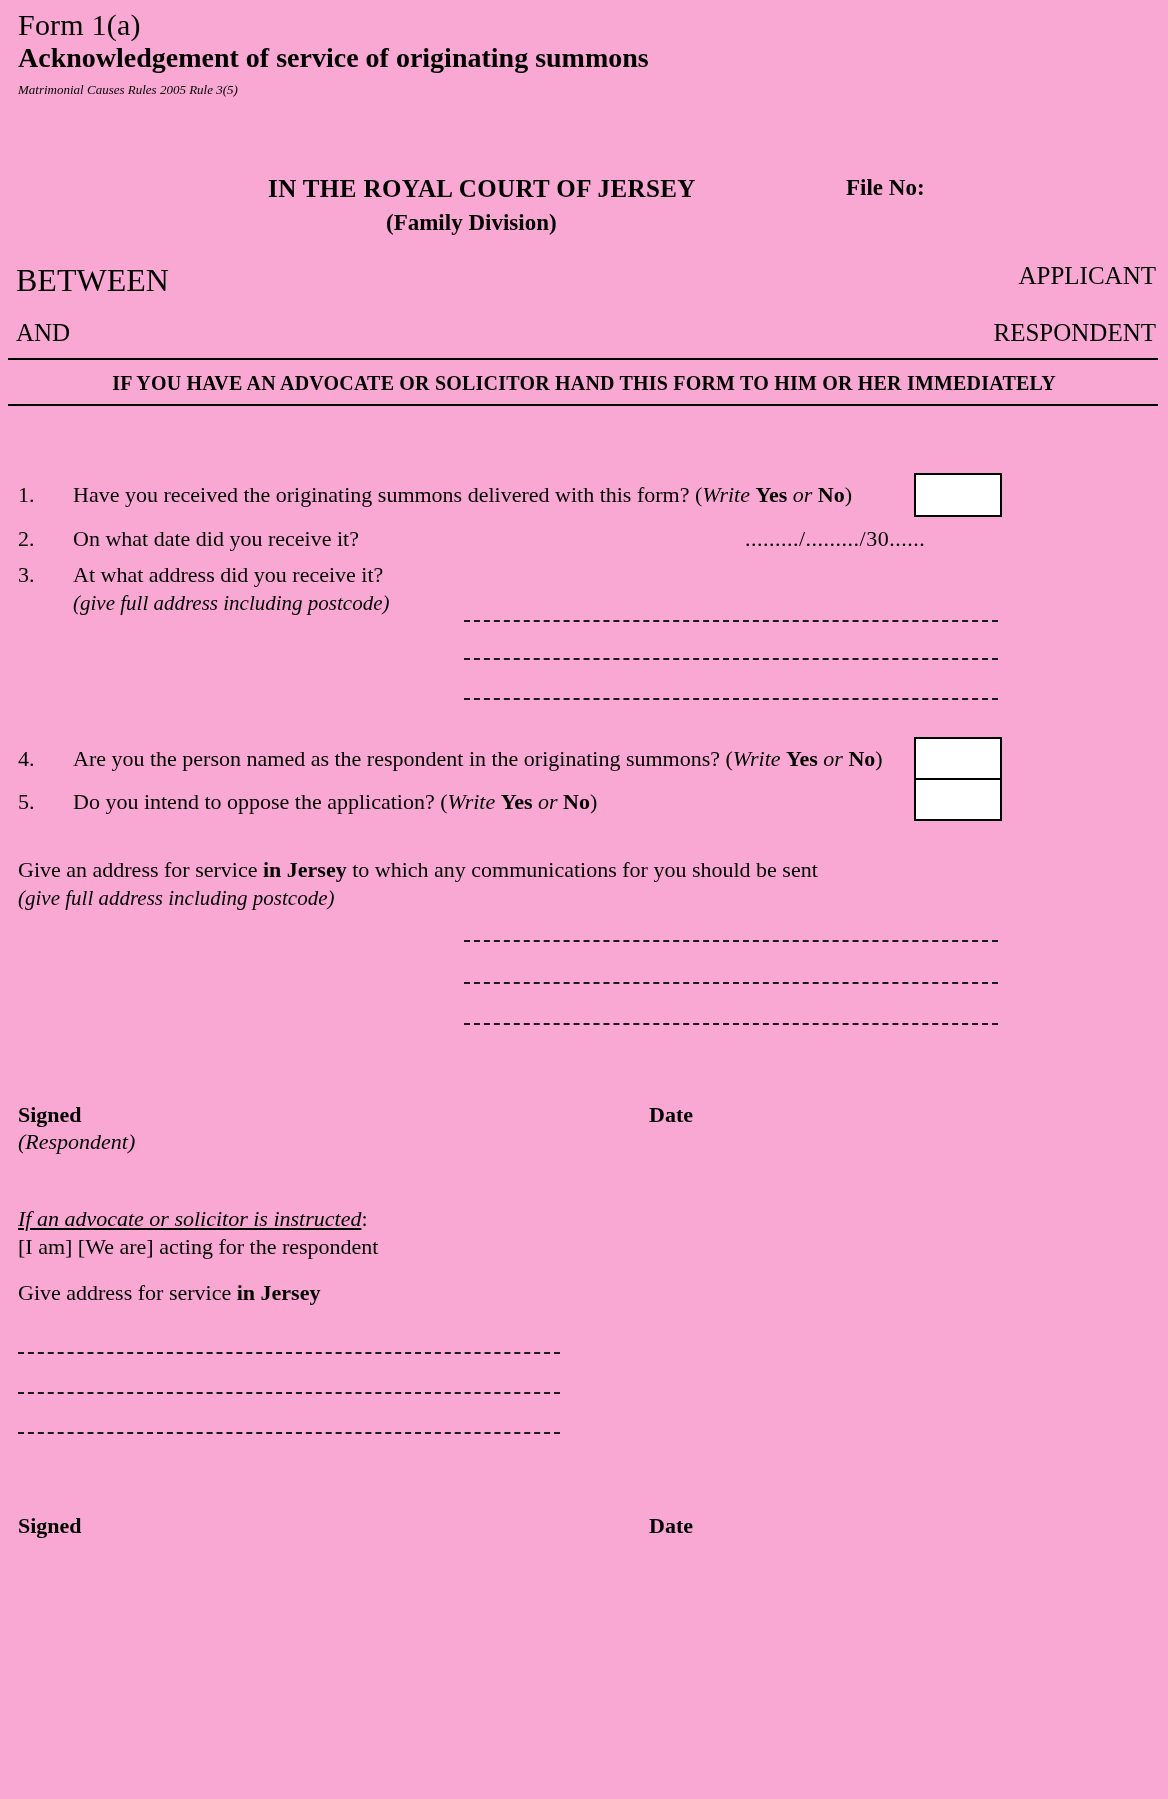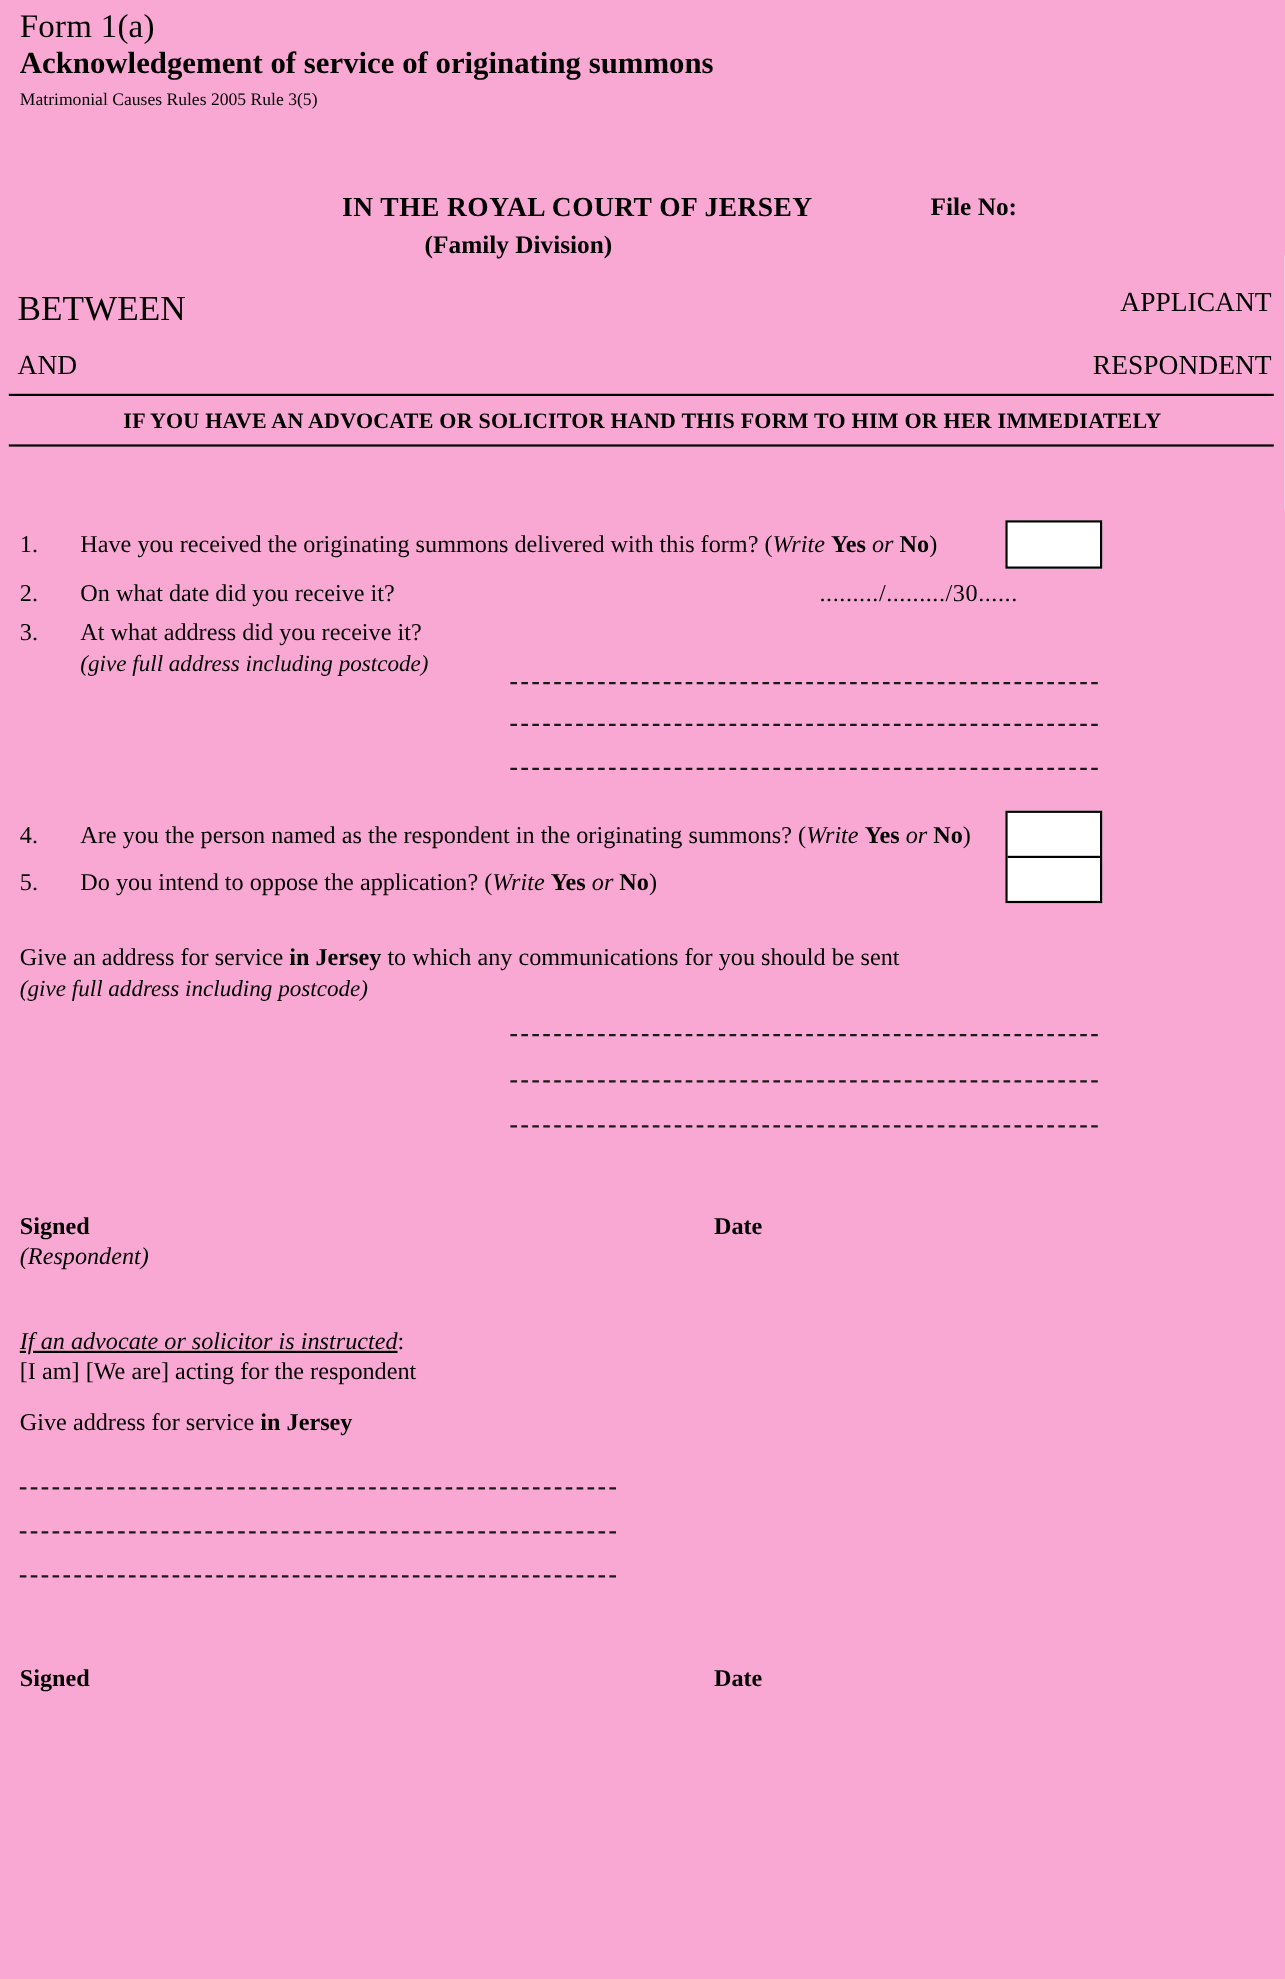--- a/index.html
+++ b/index.html
@@ -32,32 +32,32 @@
     position: absolute;
     left: 18px;
     top: 42px;
     font-size: 28px;
     font-weight: bold;
   }
   .form-rule {
     position: absolute;
     left: 18px;
     top: 82px;
-    font-size: 16px;
+    font-size: 13px;
+    font-style: italic;
   }
 
   
   .court-name {
     position: absolute;
     left: 268px;
     top: 175px;
     font-size: 25px;
     font-weight: bold;
     letter-spacing: 0.4px;
-    margin-left: 43px;
   }
   .court-division {
     position: absolute;
     left: 386px;
     top: 210px;
     font-size: 23px;
     font-weight: bold;
   }
   .file-no {
     position: absolute;

